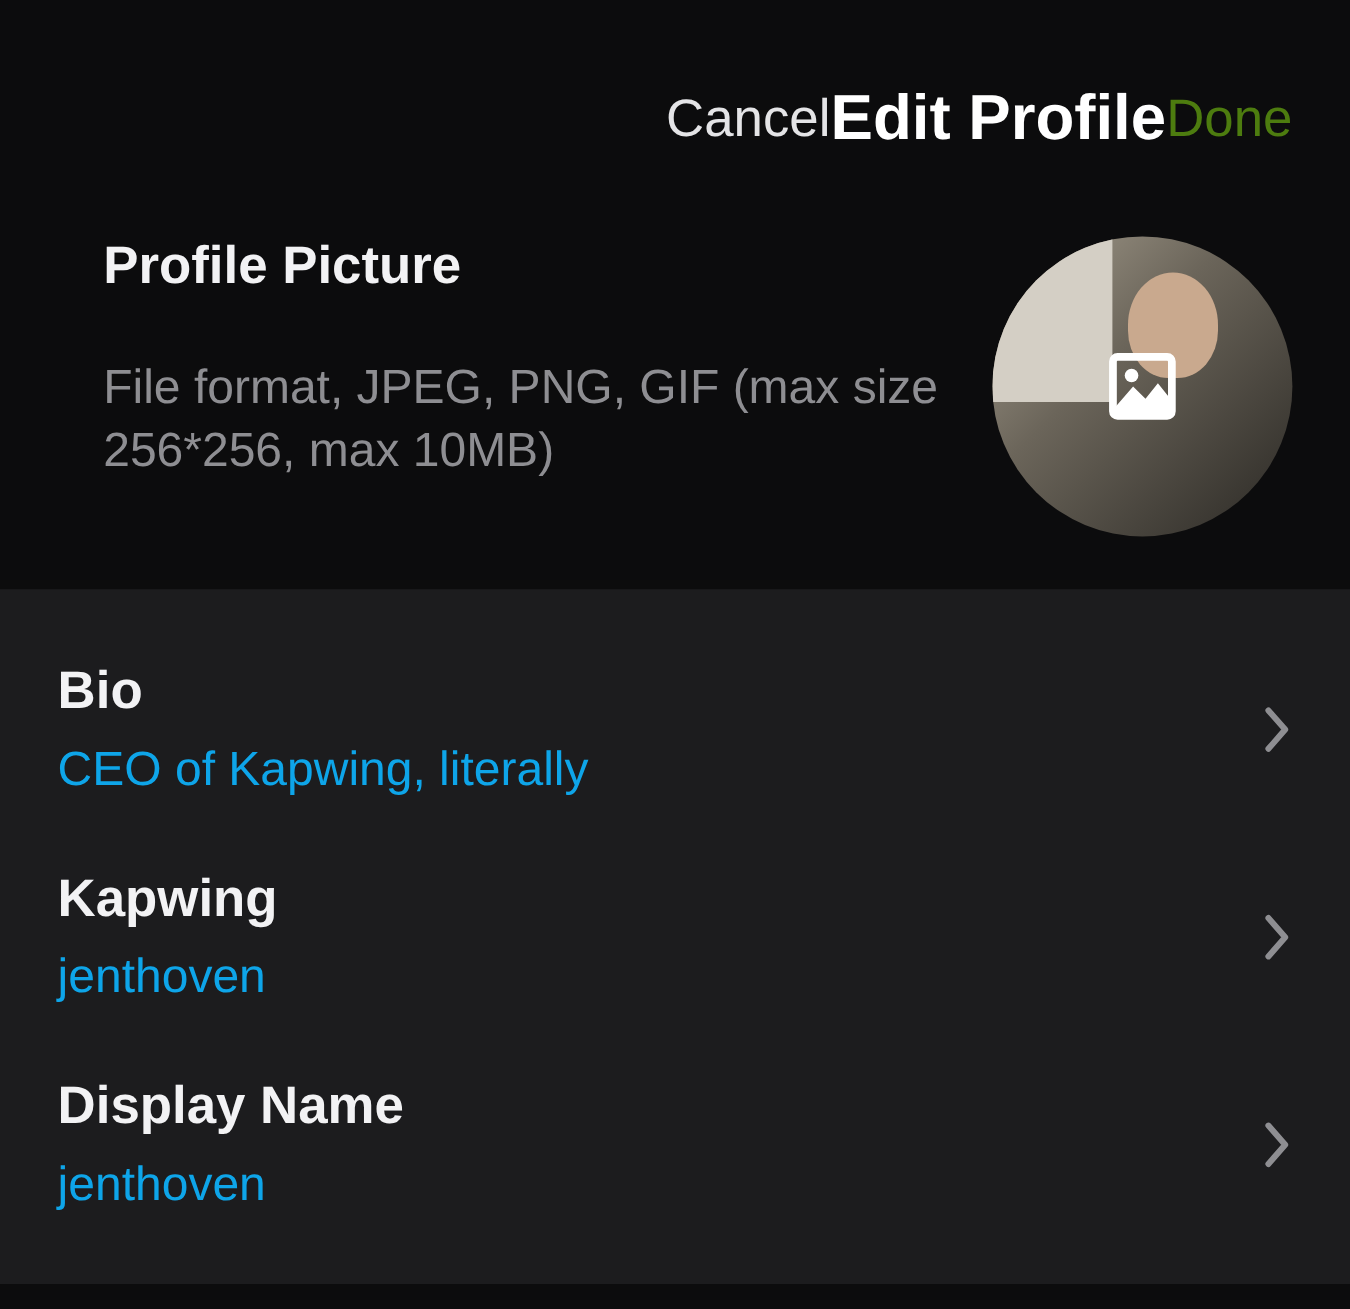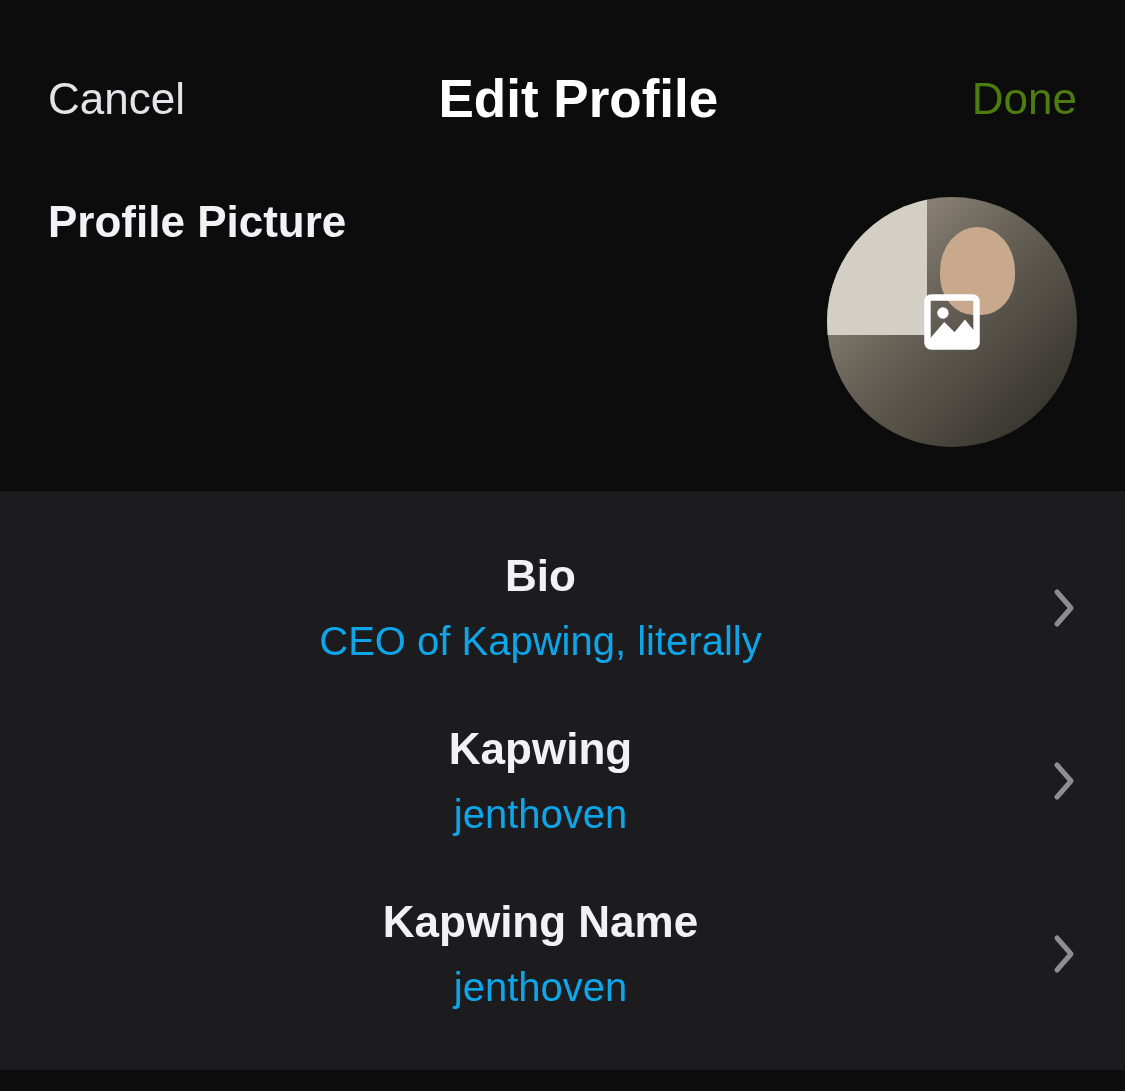--- a/index.html
+++ b/index.html
@@ -11,23 +11,22 @@
       width: 1125px;
       height: 1091px;
       background: #0c0c0d;
       font-family: -apple-system, BlinkMacSystemFont, "Segoe UI", Helvetica, Arial, sans-serif;
       color: #ffffff;
       overflow: hidden;
     }
     .header {
       display: flex;
       align-items: center;
-      justify-content: space-between;
+      justify-content: flex-end;
       padding: 68px 48px 48px 48px;
-      gap: 25px;
     }
     .header-btn {
       font-size: 44px;
       font-weight: 400;
       background: none;
       border: none;
       cursor: pointer;
       color: #e4e4e6;
     }
     .header-title {
@@ -36,20 +35,21 @@
       color: #ffffff;
     }
     .header-btn.done {
       color: #4d7c0f;
     }
     .profile-picture-section {
       display: flex;
       align-items: flex-start;
       justify-content: space-between;
       padding: 20px 48px 44px 48px;
+      margin-left: 38px;
     }
     .profile-picture-text {
       flex: 1;
       padding-right: 30px;
     }
     .section-title {
       font-size: 44px;
       font-weight: 700;
       color: #f2f2f4;
       margin-bottom: 50px;
@@ -108,21 +108,20 @@
     }
     .setting-row {
       display: flex;
       align-items: center;
       justify-content: space-between;
       padding: 30px 48px;
       cursor: pointer;
     }
     .setting-text {
       flex: 1;
-      text-align: center;
     }
     .setting-label {
       font-size: 44px;
       font-weight: 700;
       color: #f2f2f4;
       margin-bottom: 18px;
     }
     .setting-value {
       font-size: 40px;
       font-weight: 400;
@@ -147,20 +146,21 @@
 
 <div class="header">
   <button class="header-btn">Cancel</button>
   <div class="header-title">Edit Profile</div>
   <button class="header-btn done">Done</button>
 </div>
 
 <div class="profile-picture-section">
   <div class="profile-picture-text">
     <div class="section-title">Profile Picture</div>
+    <div class="section-subtitle">File format, JPEG, PNG, GIF (max size 256*256, max 10MB)</div>
   </div>
   <div class="avatar-wrapper">
     <div class="avatar"></div>
     <div class="avatar-overlay-icon">
       <svg viewBox="0 0 24 24" width="62" height="62" fill="none">
         <rect x="2.5" y="2.5" width="19" height="19" rx="1.5" stroke="#ffffff" stroke-width="2.5" fill="none"></rect>
         <circle cx="8.5" cy="8.5" r="2.2" fill="#ffffff"></circle>
         <path d="M3 19 L9 12 L13 16 L17 11 L21 16 L21 21 L3 21 Z" fill="#ffffff"></path>
       </svg>
     </div>
@@ -188,21 +188,21 @@
     </div>
     <div class="chevron">
       <svg viewBox="0 0 24 40" width="24" height="40">
         <path d="M4 4 L18 20 L4 36" stroke="#8e8e92" stroke-width="5" fill="none" stroke-linecap="round" stroke-linejoin="round"></path>
       </svg>
     </div>
   </div>
 
   <div class="setting-row">
     <div class="setting-text">
-      <div class="setting-label">Kapwing Name</div>
+      <div class="setting-label">Display Name</div>
       <div class="setting-value">jenthoven</div>
     </div>
     <div class="chevron">
       <svg viewBox="0 0 24 40" width="24" height="40">
         <path d="M4 4 L18 20 L4 36" stroke="#8e8e92" stroke-width="5" fill="none" stroke-linecap="round" stroke-linejoin="round"></path>
       </svg>
     </div>
   </div>
 
 </div>

